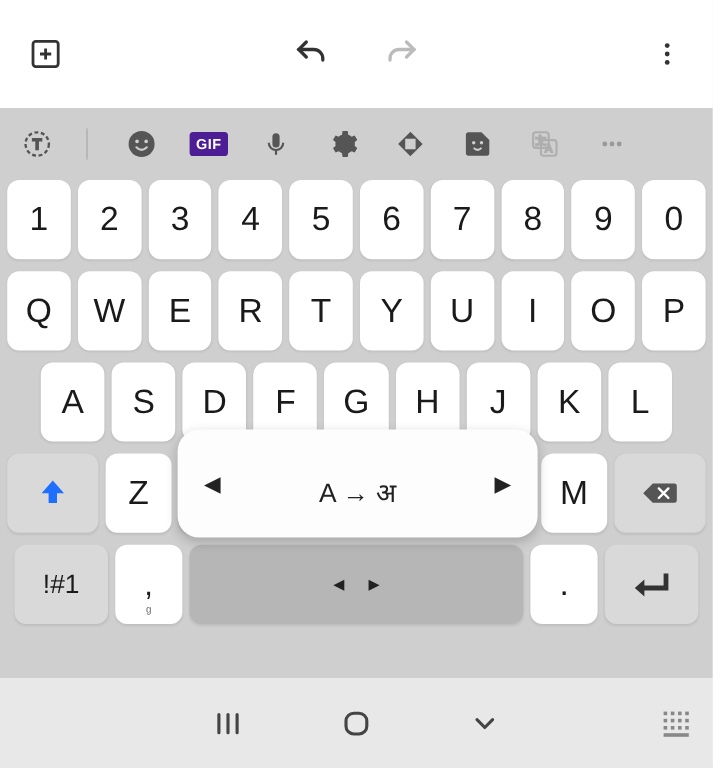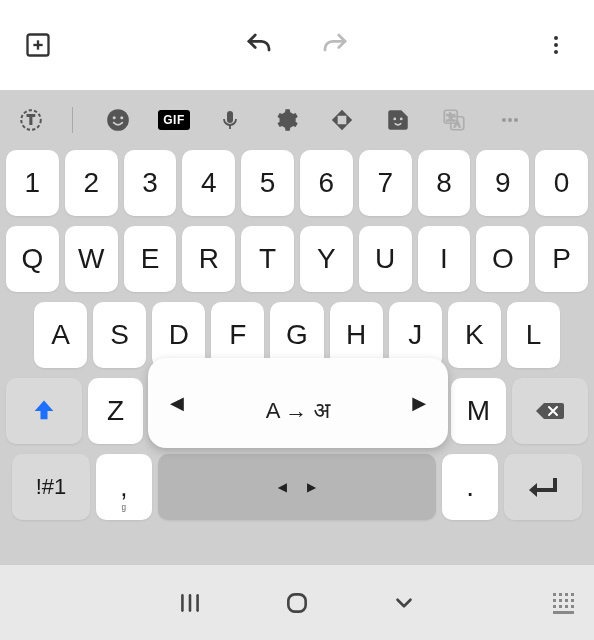--- a/index.html
+++ b/index.html
@@ -33,21 +33,21 @@
   .suggestion-row {
     height: 52px;
     display: flex;
     align-items: center;
     gap: 26px;
     padding: 0 16px;
   }
   .sug-icon { color:#555; display:flex; align-items:center; justify-content:center; width:30px; height:30px; }
   .sug-sep { width:1px; height:26px; background:#aaa; margin-right:4px; }
   .gif-badge {
-    background:#000000; color:#fff; font-size:12px; font-weight:bold;
+    background:#4c1d95; color:#fff; font-size:12px; font-weight:bold;
     padding:3px 5px; border-radius:3px; letter-spacing:0.5px;
   }
   .keys { padding: 4px 6px 0 6px; }
   .krow { display:flex; gap:6px; margin-bottom:10px; }
   .key {
     background:#fff; border-radius:10px; height:66px;
     display:flex; align-items:center; justify-content:center;
     font-size:28px; color:#1a1a1a; flex:1; position:relative;
     box-shadow: 0 1px 2px rgba(0,0,0,0.08);
     font-family: "Comic Sans MS", cursive, sans-serif;

